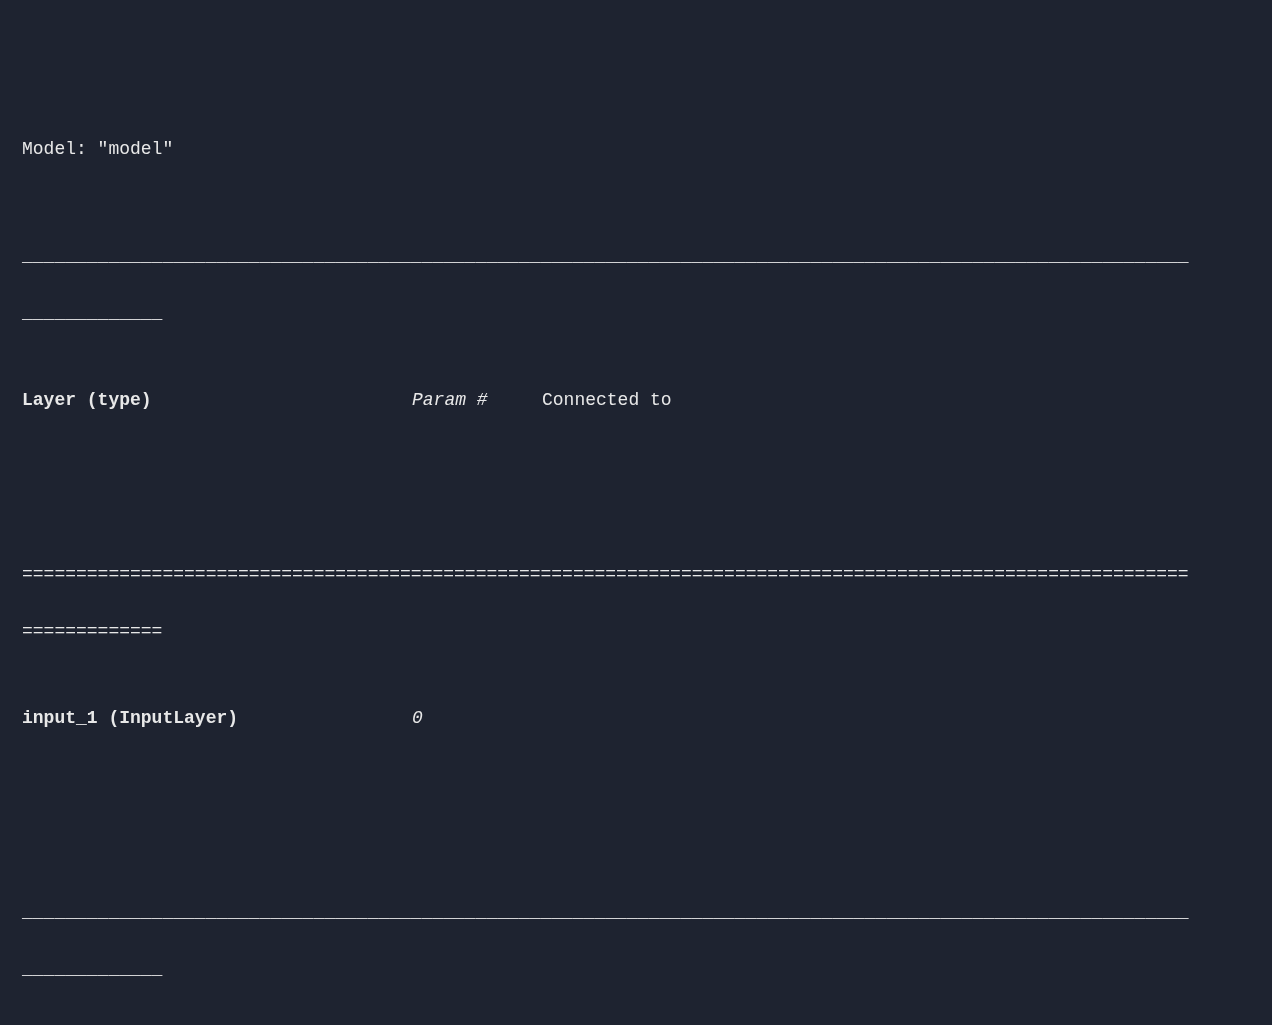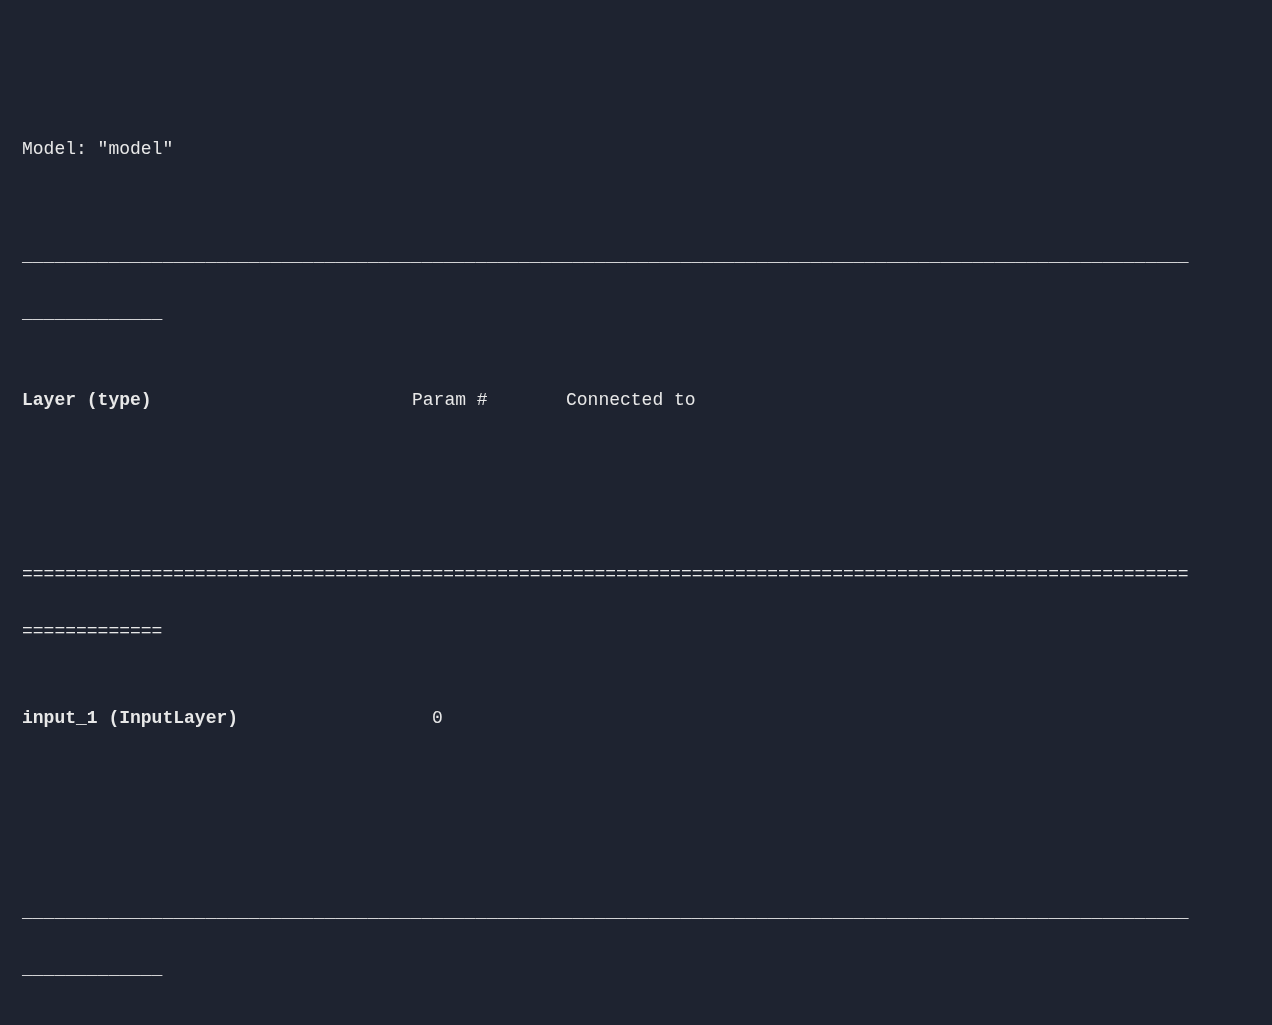--- a/index.html
+++ b/index.html
@@ -23,38 +23,37 @@
       margin-bottom: 20px;
     }
     .separator {
       letter-spacing: 0;
     }
     .header-row {
       display: flex;
     }
     .layer-row {
       display: flex;
-      gap: 20px;
     }
     .col-layer {
       width: 390px;
       flex-shrink: 0;
       font-weight: bold;
     }
     .col-output {
       width: 240px;
       flex-shrink: 0;
     }
     .col-param {
       width: 130px;
       flex-shrink: 0;
+      font-style: italic;
     }
     .col-connected {
       flex: 1;
-      margin-left: 24px;
     }
     .spacer {
       height: 30px;
     }
     .spacer-large {
       height: 50px;
     }
   </style>
 </head>
 <body>

